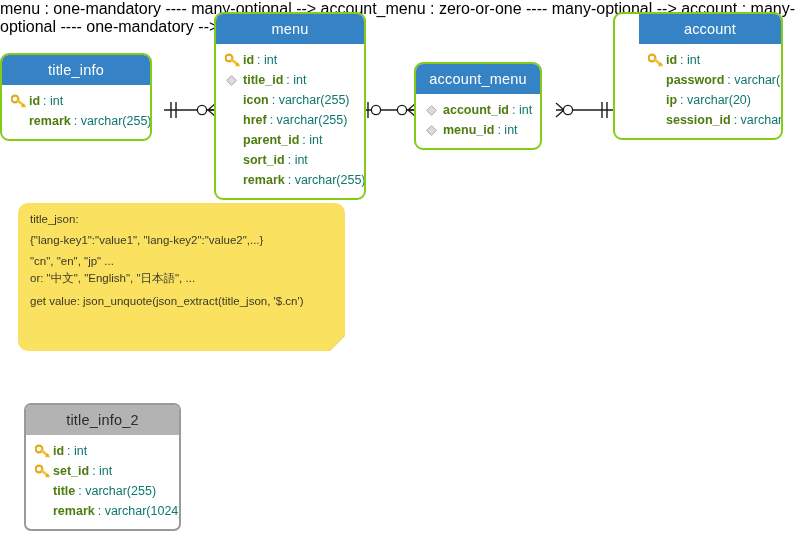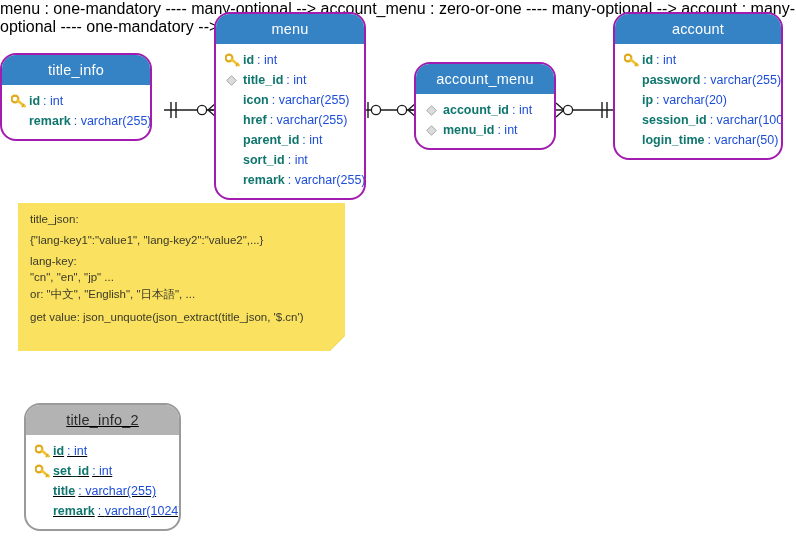--- a/index.html
+++ b/index.html
@@ -13,29 +13,28 @@
     position: relative;
     overflow: hidden;
     font-family: "Liberation Sans", sans-serif;
     -webkit-font-smoothing: antialiased;
   }
 
   
   .entity {
     position: absolute;
     box-sizing: border-box;
-    border: 2px solid #a21caf;
-    border-radius: 16px;
+    border: 2px solid #84cc16;
+    border-radius: 9px;
     background: #ffffff;
     overflow: hidden;
   }
   .entity.gray {
     border: 2px solid #9a9a9a;
-    border-radius: 16px;
-    text-decoration: underline;
+    border-radius: 7px;
   }
   .entity-header {
     height: 30px;
     line-height: 30px;
     background: #3583c4;
     color: #ffffff;
     text-align: center;
     font-size: 14.5px;
     letter-spacing: .2px;
   }
@@ -56,41 +55,42 @@
     white-space: nowrap;
   }
   .attr .marker {
     width: 19px;
     min-width: 19px;
     height: 20px;
     position: relative;
     display: inline-block;
   }
   .attr .aname {
+    color: #4d7c0f;
+    font-weight: 600;
+  }
+  .attr .atype {
     color: #0f766e;
-    font-weight: 600;
-  }
-  .attr .atype {
-    color: #1d4ed8;
     margin-left: 3px;
   }
 
   
   .ico-key svg { position: absolute; left: 1px; top: 3px; }
   
   .ico-diamond svg { position: absolute; left: 2px; top: 5px; }
 
   
   .note {
     position: absolute;
     box-sizing: border-box;
     background: #fae15f;
     color: #3a3a2a;
     font-size: 11.5px;
     padding: 10px 12px;
+    border-radius: 10px;
   }
   .note-line { margin: 0 0 9px 0; white-space: nowrap; }
   .note-line.tight { margin-bottom: 4px; }
   .note-line:last-child { margin-bottom: 0; }
   .note-fold {
     position: absolute;
     right: 0;
     bottom: 0;
     width: 0; height: 0;
     border-left: 15px solid transparent;
@@ -219,21 +219,21 @@
     </div>
     <div class="attr">
       <span class="marker"></span>
       <span class="aname">remark</span>
       <span class="atype">: <span>varchar(255)</span></span>
     </div>
   </div>
 </div>
 
 
-<div class="entity" style="left:414px; top:62px; width:142px;">
+<div class="entity" style="left:414px; top:62px; width:128px;">
   <div class="entity-header">account_menu</div>
   <div class="entity-body">
     <div class="attr">
       <span class="marker ico-diamond">
         <svg width="11" height="11" viewBox="0 0 11 11">
             <path d="M5.5 0.7 L10.3 5.5 L5.5 10.3 L0.7 5.5 Z" fill="#dcdcdc" stroke="#a8a8a8" stroke-width="1"></path>
           </svg>
       </span>
       <span class="aname">account_id</span>
       <span class="atype">: <span>int</span></span>
@@ -244,21 +244,21 @@
             <path d="M5.5 0.7 L10.3 5.5 L5.5 10.3 L0.7 5.5 Z" fill="#dcdcdc" stroke="#a8a8a8" stroke-width="1"></path>
           </svg>
       </span>
       <span class="aname">menu_id</span>
       <span class="atype">: <span>int</span></span>
     </div>
   </div>
 </div>
 
 
-<div class="entity" style="left:613px; top:12px; width:170px;">
+<div class="entity" style="left:613px; top:12px; width:170px;padding-left:24px;">
   <div class="entity-header">account</div>
   <div class="entity-body">
     <div class="attr">
       <span class="marker ico-key">
         <svg width="16" height="14" viewBox="0 0 16 14">
             <circle cx="4" cy="5" r="3.4" fill="none" stroke="#e0aa1c" stroke-width="2.1"></circle>
             <path d="M6.6 6.6 L13.6 12.2" stroke="#f2c230" stroke-width="2.6" stroke-linecap="round"></path>
             <path d="M11.4 12.6 L12.6 10.6" stroke="#e0aa1c" stroke-width="1.8" stroke-linecap="round"></path>
           </svg>
       </span>
@@ -272,34 +272,28 @@
     </div>
     <div class="attr">
       <span class="marker"></span>
       <span class="aname">ip</span>
       <span class="atype">: <span>varchar(20)</span></span>
     </div>
     <div class="attr">
       <span class="marker"></span>
       <span class="aname">session_id</span>
       <span class="atype">: <span>varchar(100)</span></span>
-    </div>
-    <div class="attr">
-      <span class="marker"></span>
-      <span class="aname">login_time</span>
-      <span class="atype">: <span>varchar(50)</span></span>
     </div>
   </div>
 </div>
 
 
 <div class="note" style="left:18px; top:203px; width:327px; height:148px;">
   <div class="note-line">title_json:</div>
   <div class="note-line">{"lang-key1":"value1", "lang-key2":"value2",...}</div>
-  <div class="note-line tight">lang-key:</div>
   <div class="note-line tight">"cn", "en", "jp" ...</div>
   <div class="note-line">or: "中文", "English", "日本語", ...</div>
   <div class="note-line">get value: json_unquote(json_extract(title_json, '$.cn')</div>
   <span class="note-fold-edge"></span>
   <span class="note-fold"></span>
 </div>
 
 
 <div class="entity gray" style="left:24px; top:403px; width:157px;">
   <div class="entity-header">title_info_2</div>

